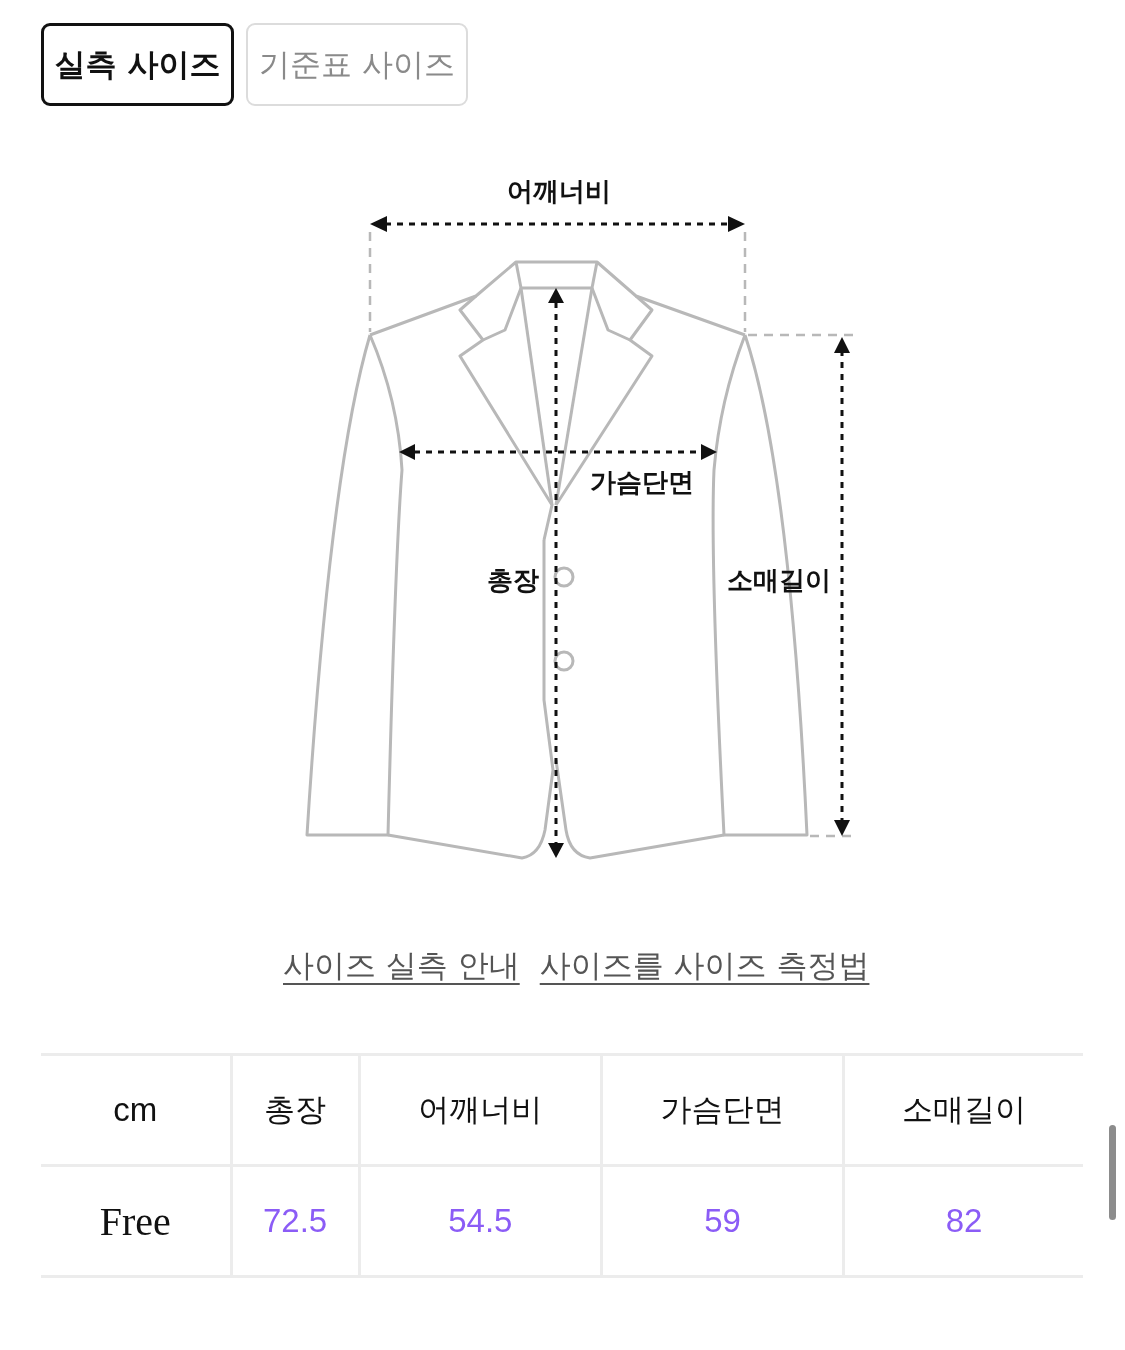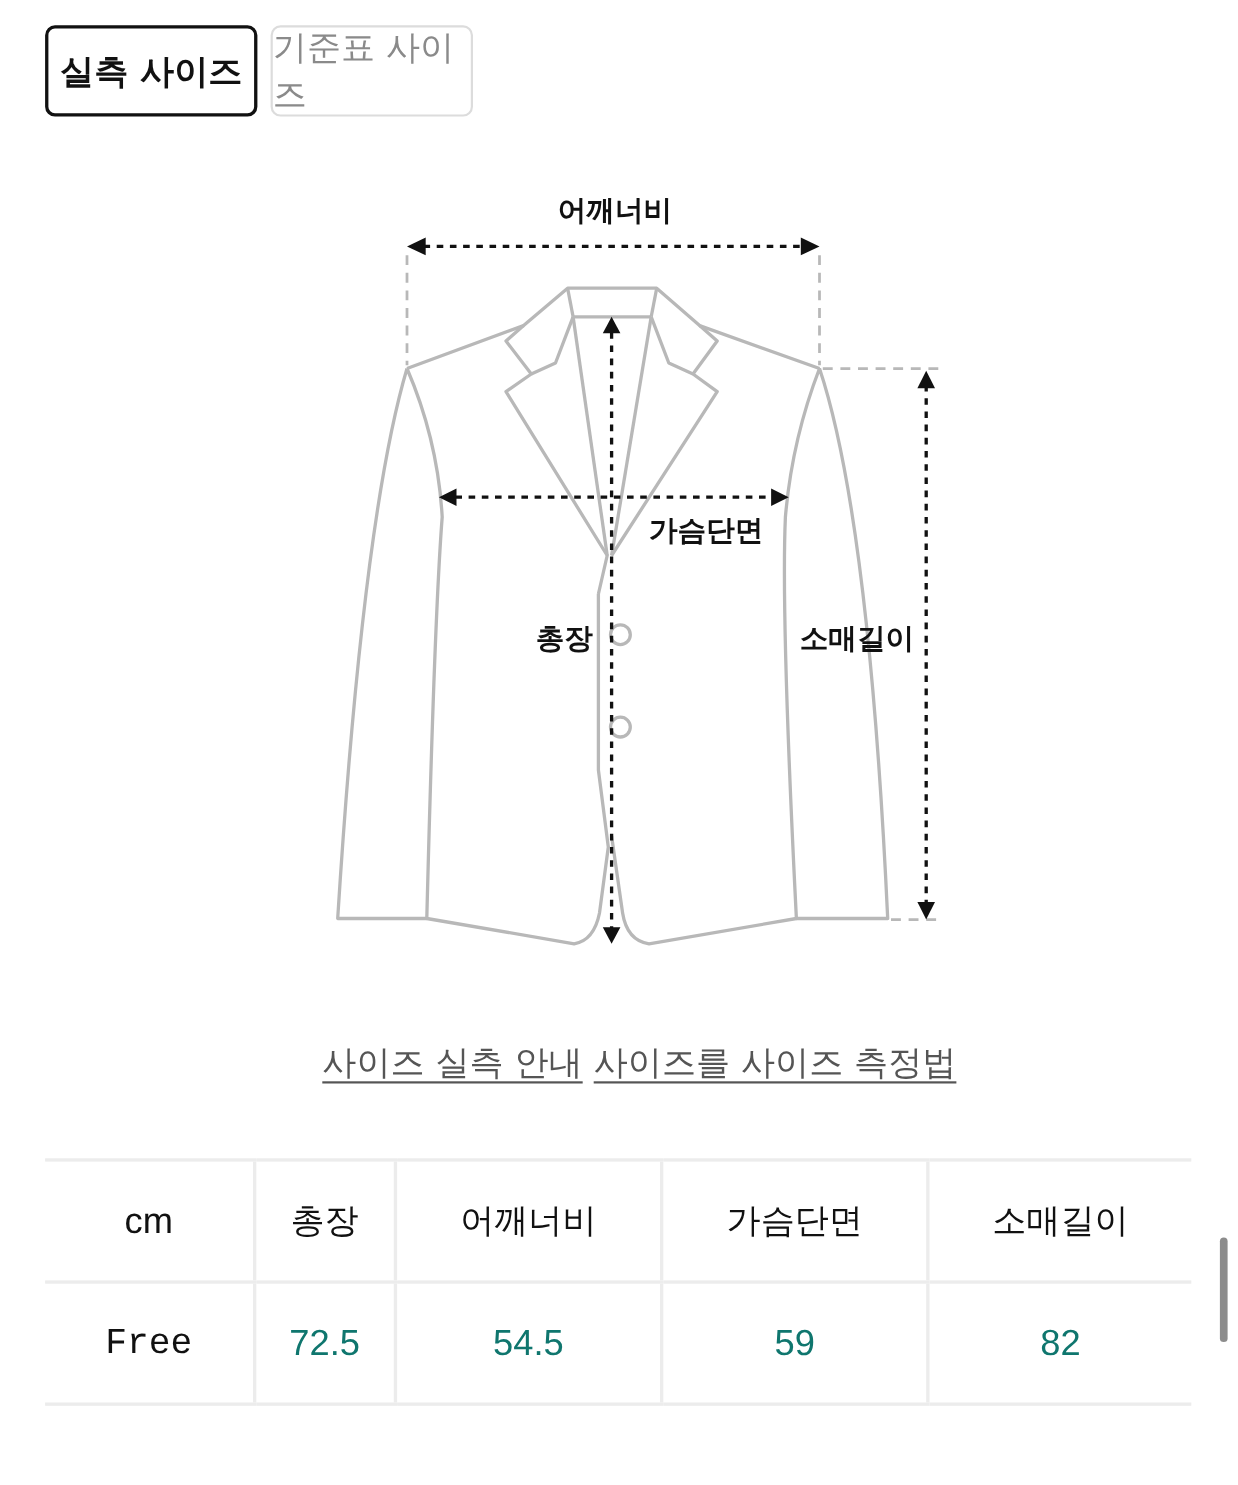--- a/index.html
+++ b/index.html
@@ -5,44 +5,44 @@
   * { box-sizing: border-box; margin: 0; padding: 0; }
   html, body { width: 1125px; height: 1350px; background: #ffffff; overflow: hidden; }
   body { font-family: "DejaVu Sans", "Liberation Sans", sans-serif; color: #111; position: relative; }
 
   .tabs { position: absolute; left: 41px; top: 23px; display: flex; gap: 12px; }
   .tab {
     height: 83px; border-radius: 9px; display: flex; align-items: center; justify-content: center;
     font-size: 31px; cursor: pointer; background: #fff;
   }
   .tab.active { width: 193px; border: 3px solid #111; color: #111; font-weight: bold; }
-  .tab.inactive { width: 184px; border: 2px solid #dcdcdc; color: #8a8a8a; }
+  .tab.inactive { width: 222px; border: 2px solid #dcdcdc; color: #8a8a8a; }
 
   .diagram { position: absolute; left: 0; top: 160px; width: 1125px; height: 720px; }
   .diagram svg { position: absolute; left: 0; top: 0; }
   .dlabel { position: absolute; font-size: 26px; font-weight: bold; color: #111; white-space: nowrap; }
 
-  .links { position: absolute; top: 945px; left: 283px; display: flex; gap: 10px; margin-left: 10px; }
+  .links { position: absolute; top: 945px; left: 283px; display: flex; gap: 20px; }
   .link {
     font-size: 31px; color: #555; text-decoration: underline; text-decoration-thickness: 2px;
     text-underline-offset: 7px; cursor: pointer; white-space: nowrap;
   }
 
   .size-table { position: absolute; left: 41px; top: 1053px; width: 1042px; border-collapse: collapse; }
   .size-table td {
     height: 111px; text-align: center; vertical-align: middle; font-size: 31px;
     border-top: 3px solid #ececec; border-bottom: 3px solid #ececec;
   }
   .size-table td + td { border-left: 3px solid #ececec; }
   .size-table td.rowhead { width: 190px; color: #111; }
   .size-table td.colhead { color: #111; }
   .size-table td.placeholder { color: #888; }
-  .size-table td.val { color: #0f766e; font-family: "Liberation Sans", sans-serif; font-size: 33px; }
+  .size-table td.val { color: #8b5cf6; font-family: "Liberation Sans", sans-serif; font-size: 33px; }
   .size-table td.unit { font-family: "Liberation Sans", sans-serif; font-size: 33px; }
-  .size-table td.freehead { font-family: Liberation Mono, monospace; font-size: 33px; }
+  .size-table td.freehead { font-family: Liberation Serif, serif; font-size: 40px; }
 
   .scrollbar {
     position: absolute; left: 1109px; top: 1125px; width: 7px; height: 95px;
     background: #8c8c8c; border-radius: 4px;
   }
 </style>
 </head>
 <body>
 
 <div class="tabs">

